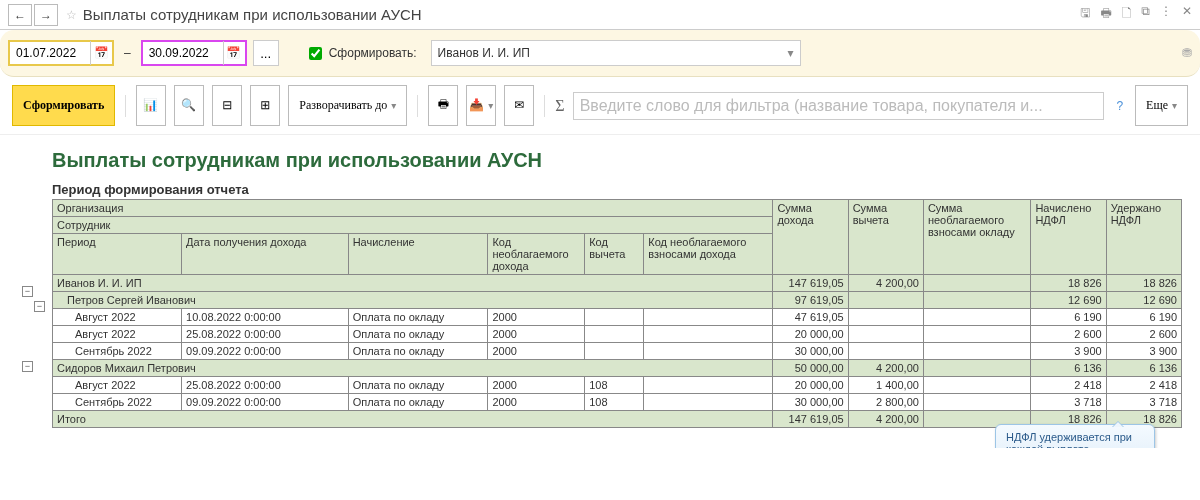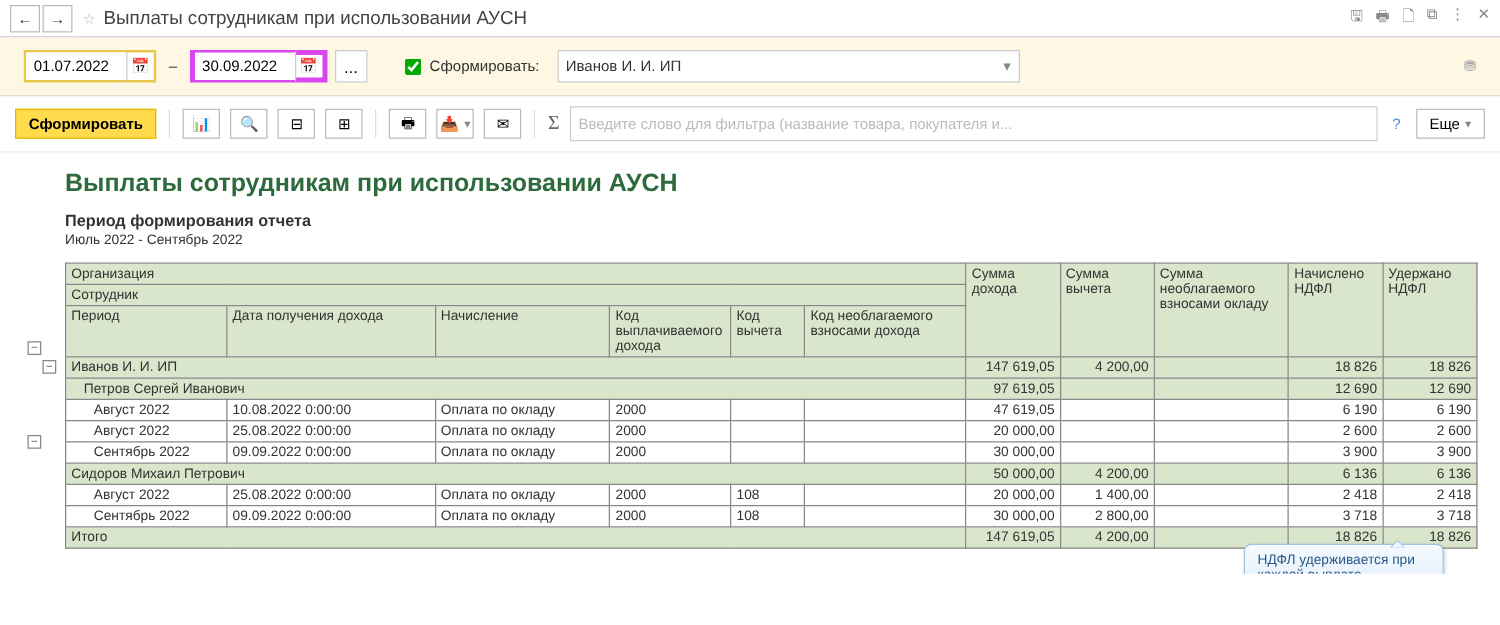--- a/index.html
+++ b/index.html
@@ -7,42 +7,42 @@
   
   
   .titlebar { display:flex; align-items:center; padding:4px 8px; border-bottom:1px solid #ccc; height:30px; }
   .titlebar .navbtn { width:24px; height:22px; border:1px solid #bbb; background:#fff; display:inline-flex; align-items:center; justify-content:center; margin-right:2px; cursor:pointer; }
   .titlebar .star { margin:0 6px; color:#bbb; cursor:pointer; }
   .titlebar .title { font-size:15px; color:#444; }
   .titlebar .right { margin-left:auto; display:flex; gap:10px; color:#888; }
   .titlebar .right span { cursor:pointer; }
   
   
-  .filterbar { background:#fdf7e3; padding:10px 19px; display:flex; align-items:center; gap:6px; border-bottom:1px solid #e8e0c0; }
-  .dateinput { display:inline-flex; align-items:center; border:4px solid #d946ef; background:#fff; height:26px; }
+  .filterbar { background:#fdf7e3; padding:10px 8px; display:flex; align-items:center; gap:6px; border-bottom:1px solid #e8e0c0;border-radius:14px; }
+  .dateinput { display:inline-flex; align-items:center; border:2px solid #d946ef; background:#fff; height:26px; }
   .dateinput.active { border:2px solid #e8c84a; }
   .dateinput input { border:none; padding:4px 6px; width:80px; font-size:12px; outline:none; }
   .dateinput .cal { width:22px; text-align:center; border-left:1px solid #ccc; cursor:pointer; color:#888; line-height:24px; }
   .dash { margin:0 4px; }
   .ellipsis-btn { width:26px; height:26px; border:1px solid #ccc; background:#fff; cursor:pointer; }
   .checkbox-wrap { display:inline-flex; align-items:center; margin-left:20px; }
   .checkbox-wrap input { accent-color:#0a0; }
   .orglabel { margin:0 8px 0 4px; }
   .org-select { flex:0 0 370px; height:26px; border:1px solid #ccc; background:#fff; display:flex; align-items:center; padding:0 6px; justify-content:space-between; }
   .org-select .dd { color:#888; cursor:pointer; }
   .filterbar .funnel { margin-left:auto; color:#aaa; cursor:pointer; }
   
   
   .toolbar { padding:8px 12px; display:flex; align-items:center; gap:8px; border-bottom:1px solid #eee; }
-  .btn { height:24px; border:1px solid #bbb; background:#fff; padding:0 10px; display:inline-flex; align-items:center; gap:4px; cursor:pointer; font-size:12px; }
+  .btn { height:41px; border:1px solid #bbb; background:#fff; padding:0 10px; display:inline-flex; align-items:center; gap:4px; cursor:pointer; font-size:12px;font-family:Liberation Serif, serif; }
   .btn-yellow { background:#ffdb4d; border-color:#e0b800; font-weight:bold; }
   .btn.icon-only { width:30px; padding:0; justify-content:center; }
   .sep { width:1px; height:22px; background:#ddd; margin:0 2px; }
   .search-filter { flex:1; height:28px; border:1px solid #ccc; background:#fff; display:flex; align-items:center; }
-  .search-filter input { border:none; flex:1; padding:4px 6px; font-size:12px; outline:none; color:#0c4a6e; }
+  .search-filter input { border:none; flex:1; padding:4px 6px; font-size:16px; outline:none; color:#0c4a6e; }
   .search-filter input::placeholder { color:#bbb; }
   .sigma { font-family:serif; font-size:16px; color:#666; }
   .qmark { color:#4a90d9; cursor:pointer; padding:0 4px; }
   
   
   .report-area { padding:6px 18px 20px 52px; position:relative; }
   .report-title { color:#2d6b3c; font-size:20px; font-weight:bold; margin:8px 0 10px; }
   .report-subtitle { font-weight:bold; font-size:13px; margin-bottom:2px; }
   .report-period { font-size:11px; margin-bottom:12px; }
   
@@ -102,37 +102,37 @@
   <span class="funnel">⛃</span>
 </div>
 
 <div class="toolbar">
   <button class="btn btn-yellow">Сформировать</button>
   <div class="sep"></div>
   <button class="btn icon-only">📊</button>
   <button class="btn icon-only">🔍</button>
   <button class="btn icon-only">⊟</button>
   <button class="btn icon-only">⊞</button>
+  <button class="btn dd-caret">Разворачивать до</button>
   <div class="sep"></div>
   <button class="btn icon-only">🖶</button>
   <button class="btn icon-only dd-caret">📥</button>
   <button class="btn icon-only">✉</button>
   <div class="sep"></div>
   <span class="sigma">Σ</span>
   <div class="search-filter">
     <input placeholder="Введите слово для фильтра (название товара, покупателя и..." style="">
   </div>
   <span class="qmark">?</span>
   <button class="btn dd-caret">Еще</button>
 </div>
 
 <div class="report-area">
   <div class="report-title">Выплаты сотрудникам при использовании АУСН</div>
   <div class="report-subtitle">Период формирования отчета</div>
-  <div class="report-period">Июль 2022 - Сентябрь 2022</div>
 
   <div class="toggle" style="left:22px; top:151px;">−</div>
   <div class="toggle" style="left:34px; top:166px;">−</div>
   <div class="toggle" style="left:22px; top:226px;">−</div>
 
   <table class="report">
     <colgroup>
       <col style="width:120px">
         <col style="width:155px">
         <col style="width:130px">
@@ -154,21 +154,21 @@
       <td rowspan="3">Начислено НДФЛ</td>
       <td rowspan="3">Удержано НДФЛ</td>
     </tr>
     <tr class="hdr">
           <td colspan="6">Сотрудник</td>
         </tr>
     <tr class="hdr">
       <td>Период</td>
       <td>Дата получения дохода</td>
       <td>Начисление</td>
-      <td>Код выплачиваемого дохода</td>
+      <td>Код необлагаемого дохода</td>
       <td>Код вычета</td>
       <td>Код необлагаемого взносами дохода</td>
     </tr>
 
     <tr class="grp">
       <td colspan="6">Иванов И. И. ИП</td>
       <td class="num">147 619,05</td>
       <td class="num">4 200,00</td>
       <td></td>
       <td class="num">18 826</td>

